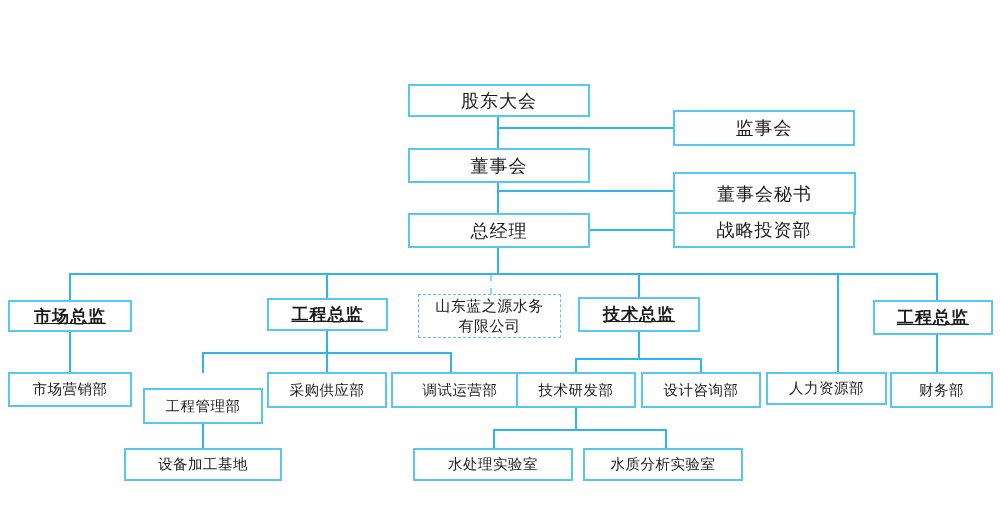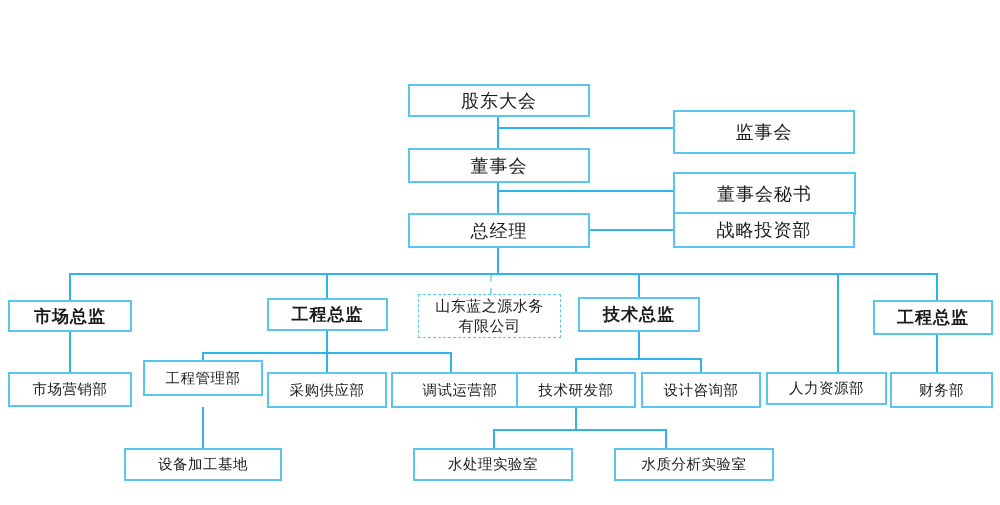--- a/index.html
+++ b/index.html
@@ -17,21 +17,21 @@
     border:2px solid #58c6ef;
     background:#ffffff;
     display:flex;
     align-items:center;
     justify-content:center;
     color:#1a1a1a;
     text-align:center;
     z-index:2;
   }
   .lvl1{font-size:18px;font-weight:normal;letter-spacing:1px;}
-  .lvl2{font-size:17px;font-weight:bold;letter-spacing:1px;}
+  .lvl2{font-size:17px;font-weight:bold;letter-spacing:1px;text-decoration:underline;}
   .lvl3{font-size:14.5px;letter-spacing:0.5px;}
   .lvl4{font-size:14.5px;letter-spacing:0.5px;}
   .dashed{
     border:1px dashed #58c6ef;
     font-size:15px;
     font-weight:normal;
     line-height:1.35;
     white-space:pre-line;
     letter-spacing:0.5px;
   }
@@ -67,39 +67,39 @@
   <div class="vline" style="left:575px;top:358px;height:15px"></div>
   <div class="vline" style="left:700px;top:358px;height:15px"></div>
   <div class="vline" style="left:936px;top:334px;height:39px"></div>
   <div class="vline" style="left:202px;top:407px;height:42px"></div>
   <div class="vline" style="left:575px;top:407px;height:23px"></div>
   <div class="hline" style="left:493px;top:429px;width:174px"></div>
   <div class="vline" style="left:493px;top:429px;height:20px"></div>
   <div class="vline" style="left:665px;top:429px;height:20px"></div>
 
   <div class="node lvl1" style="left:408px;top:84px;width:182px;height:33px">股东大会</div>
-  <div class="node lvl1" style="left:673px;top:110px;width:182px;height:44px">监事会</div>
+  <div class="node lvl1" style="left:673px;top:110px;width:182px;height:36px">监事会</div>
   <div class="node lvl1" style="left:408px;top:148px;width:182px;height:35px">董事会</div>
   <div class="node lvl1" style="left:673px;top:172px;width:183px;height:43px">董事会秘书</div>
   <div class="node lvl1" style="left:408px;top:213px;width:182px;height:35px">总经理</div>
   <div class="node lvl1" style="left:673px;top:212px;width:182px;height:36px">战略投资部</div>
 
   <div class="node lvl2" style="left:8px;top:300px;width:124px;height:32px">市场总监</div>
   <div class="node lvl2" style="left:267px;top:298px;width:121px;height:33px">工程总监</div>
   <div class="node dashed" style="left:418px;top:294px;width:143px;height:44px">山东蓝之源水务
 有限公司</div>
   <div class="node lvl2" style="left:578px;top:297px;width:122px;height:35px">技术总监</div>
   <div class="node lvl2" style="left:873px;top:300px;width:120px;height:35px">工程总监</div>
 
   <div class="node lvl3" style="left:8px;top:372px;width:124px;height:35px">市场营销部</div>
-  <div class="node lvl3" style="left:143px;top:360px;width:120px;height:36px">工程管理部</div>
+  <div class="node lvl3" style="left:143px;top:388px;width:120px;height:36px">工程管理部</div>
   <div class="node lvl3" style="left:267px;top:372px;width:120px;height:36px">采购供应部</div>
   <div class="node lvl3" style="left:391px;top:372px;width:138px;height:36px">调试运营部</div>
   <div class="node lvl3" style="left:516px;top:372px;width:120px;height:36px">技术研发部</div>
   <div class="node lvl3" style="left:641px;top:372px;width:120px;height:36px">设计咨询部</div>
   <div class="node lvl3" style="left:766px;top:372px;width:121px;height:33px">人力资源部</div>
   <div class="node lvl3" style="left:890px;top:372px;width:103px;height:36px">财务部</div>
 
   <div class="node lvl4" style="left:124px;top:448px;width:158px;height:33px">设备加工基地</div>
   <div class="node lvl4" style="left:413px;top:448px;width:160px;height:33px">水处理实验室</div>
-  <div class="node lvl4" style="left:614px;top:448px;width:160px;height:33px">水质分析实验室</div>
+  <div class="node lvl4" style="left:583px;top:448px;width:160px;height:33px">水质分析实验室</div>
 
 </div>
 
 </body></html>

